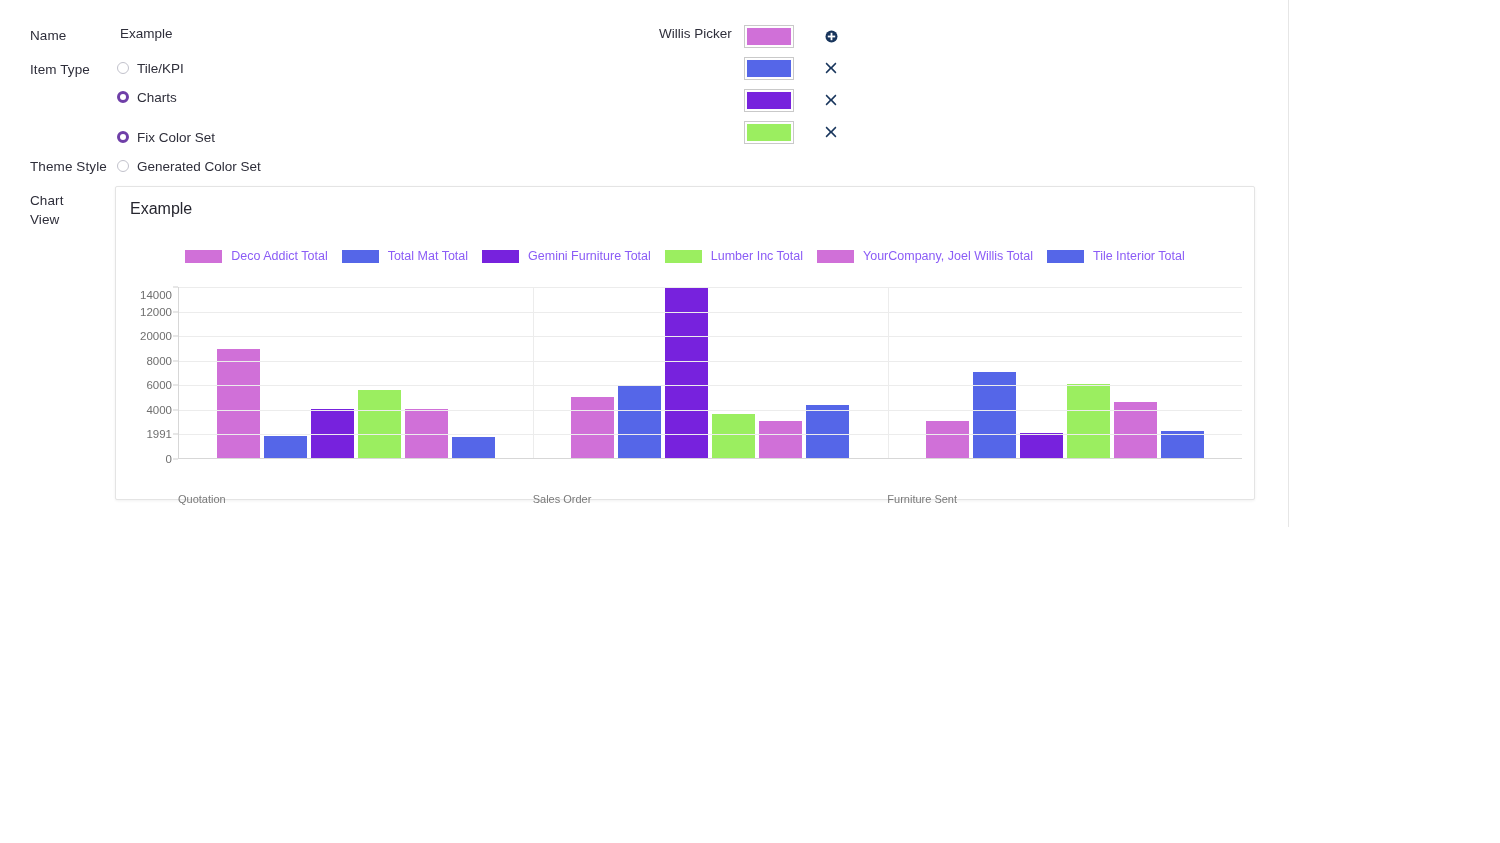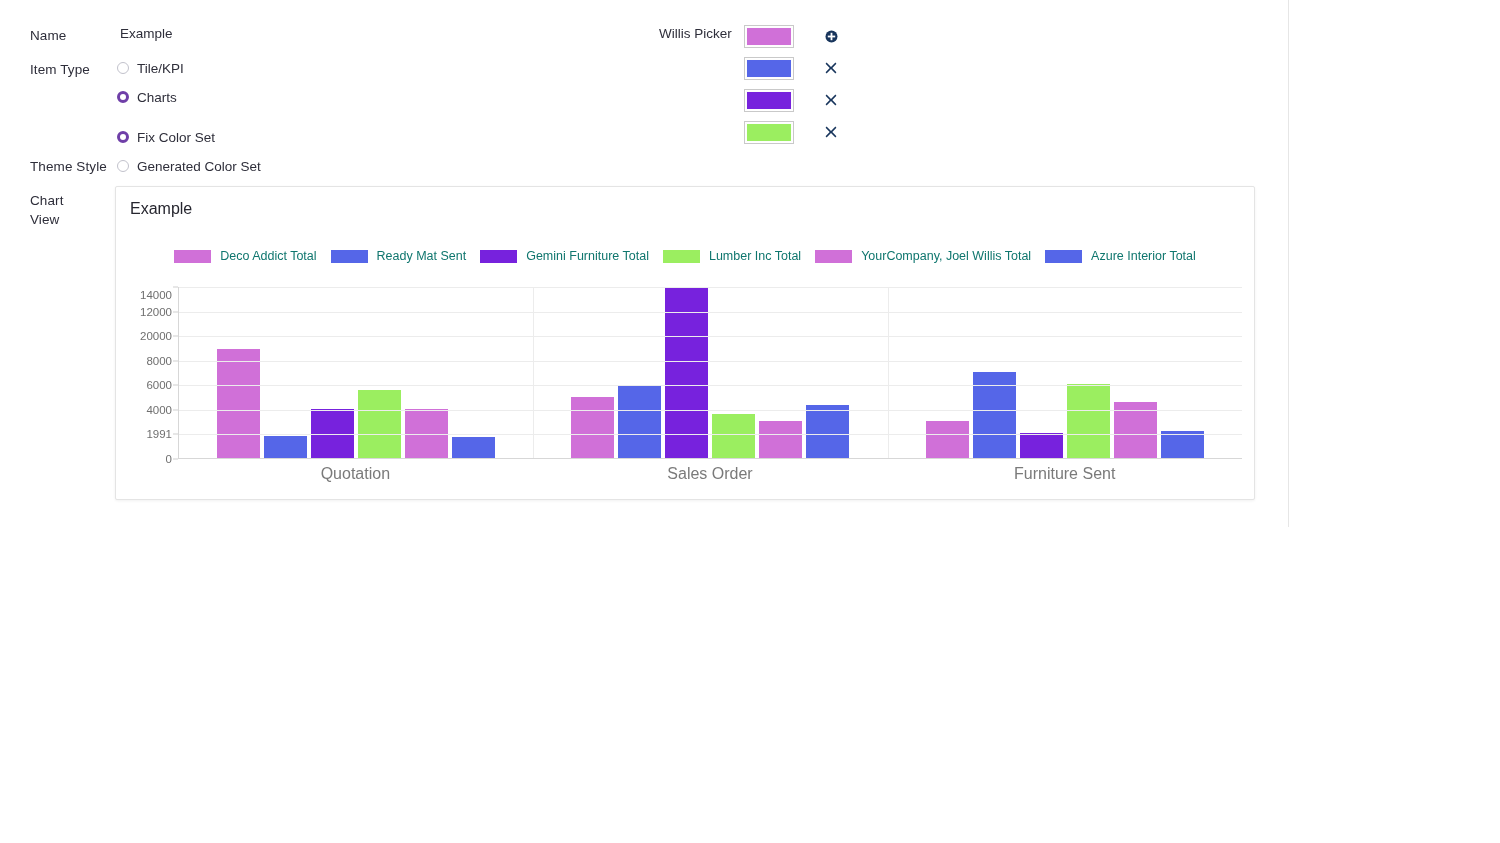--- a/index.html
+++ b/index.html
@@ -180,21 +180,21 @@
   }
   .legend-item:last-child { margin-right: 0; }
   .legend-swatch {
     width: 37px;
     height: 13px;
     flex: none;
     margin-right: 9px;
   }
   .legend-text {
     font-size: 12.5px;
-    color: #0f766e;
+    color: #8b5cf6;
     white-space: nowrap;
   }
 
   
   .plot {
     position: absolute;
     left: 14px;
     top: 100px;
     width: 1112px;
     height: 195px;
@@ -266,23 +266,23 @@
   }
   .x-labels {
     position: absolute;
     left: 48px;
     right: 0;
     top: 178px;
     display: flex;
   }
   .x-label {
     flex: 1 1 0;
-    text-align: center;
-    font-size: 16px;
+    font-size: 11px;
     color: #7a7a7a;
+    margin-top: 28px;
   }
 </style>
 </head>
 <body>
 
 <div class="page">
 
   <div class="vdivider"></div>
 
   <div class="form">
@@ -374,37 +374,37 @@
   <div class="chart-card">
     <div class="chart-title">Example</div>
 
     <div class="legend">
         <div class="legend-item">
           <span class="legend-swatch" style="background: rgb(208, 112, 216);"></span>
           <span class="legend-text">Deco Addict Total</span>
         </div>
         <div class="legend-item">
           <span class="legend-swatch" style="background: rgb(85, 102, 232);"></span>
-          <span class="legend-text">Ready Mat Sent</span>
+          <span class="legend-text">Total Mat Total</span>
         </div>
         <div class="legend-item">
           <span class="legend-swatch" style="background: rgb(119, 34, 221);"></span>
           <span class="legend-text">Gemini Furniture Total</span>
         </div>
         <div class="legend-item">
           <span class="legend-swatch" style="background: rgb(155, 238, 96);"></span>
           <span class="legend-text">Lumber Inc Total</span>
         </div>
         <div class="legend-item">
           <span class="legend-swatch" style="background: rgb(208, 112, 216);"></span>
           <span class="legend-text">YourCompany, Joel Willis Total</span>
         </div>
         <div class="legend-item">
           <span class="legend-swatch" style="background: rgb(85, 102, 232);"></span>
-          <span class="legend-text">Azure Interior Total</span>
+          <span class="legend-text">Tile Interior Total</span>
         </div>
       </div>
 
     <div class="plot">
       <div class="y-axis">
           <div class="y-tick" style="top: 172px;">0</div>
           <div class="y-tickmark" style="top: 172px;"></div>
           <div class="y-tick" style="top: 147.429px;">1991</div>
           <div class="y-tickmark" style="top: 147.429px;"></div>
           <div class="y-tick" style="top: 122.857px;">4000</div>

